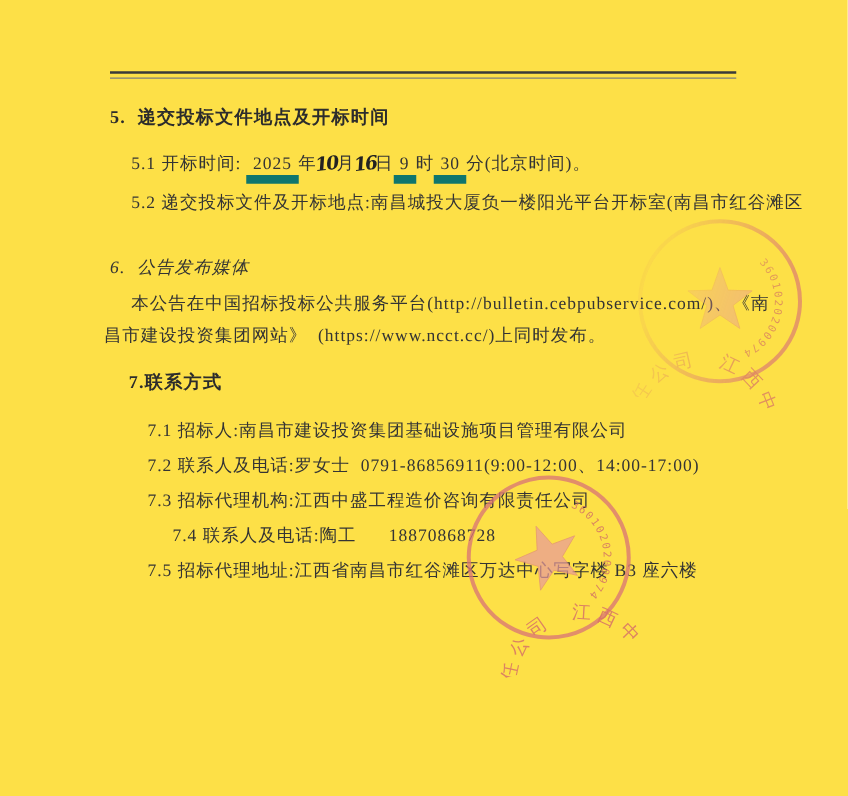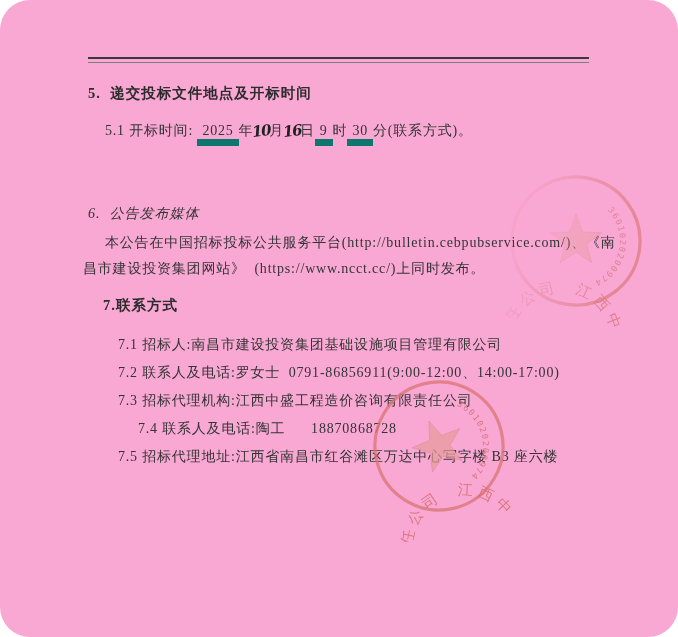--- a/index.html
+++ b/index.html
@@ -4,23 +4,22 @@
 <style>
   * { margin: 0; padding: 0; box-sizing: border-box; }
   html,body { width: 678px; height: 637px; }
   body {
     font-family: "Liberation Serif", "DejaVu Serif", serif;
     background: #ffffff;
   }
   .page {
     position: relative;
     width: 678px; height: 637px;
-    background: #f9a8d4;
+    background: #fde047;
     overflow: hidden;
-    border-radius: 30px;
   }
   .rule {
     position: absolute;
     left: 88px; top: 57px; width: 501px; height: 6px;
     border-top: 2.5px solid #3a3a3a;
     border-bottom: 1px solid #7d7d7d;
   }
   .line {
     position: absolute;
     white-space: pre;
@@ -87,23 +86,24 @@
     <span>5.1 开标时间: </span>
     <span class="uline">2025</span>
     <span>年</span>
     <span class="hw">10</span>
     <span>月</span>
     <span class="hw">16</span>
     <span>日</span>
     <span class="uline">9</span>
     <span>时</span>
     <span class="uline">30</span>
-    <span>分(联系方式)。</span>
+    <span>分(北京时间)。</span>
   </div>
 
+  <div class="line" style="left:105px; top:153px;">5.2 递交投标文件及开标地点:南昌城投大厦负一楼阳光平台开标室(南昌市红谷滩区</div>
 
   <div class="line" style="left:88px; top:205px; letter-spacing:1px;font-style:italic;">6.  公告发布媒体</div>
   <div class="line" style="left:105px; top:234px;">本公告在中国招标投标公共服务平台(http://bulletin.cebpubservice.com/)、《南</div>
   <div class="line" style="left:83px; top:260px;">昌市建设投资集团网站》  (https://www.ncct.cc/)上同时发布。</div>
 
   <div class="line heading" style="left:83px; top:296px;margin-left:20px;">7.联系方式</div>
 
   <div class="line" style="left:118px; top:336px;">7.1 招标人:南昌市建设投资集团基础设施项目管理有限公司</div>
   <div class="line" style="left:118px; top:364px;">7.2 联系人及电话:罗女士  0791-86856911(9:00-12:00、14:00-17:00)</div>
   <div class="line" style="left:118px; top:392px;">7.3 招标代理机构:江西中盛工程造价咨询有限责任公司</div>

